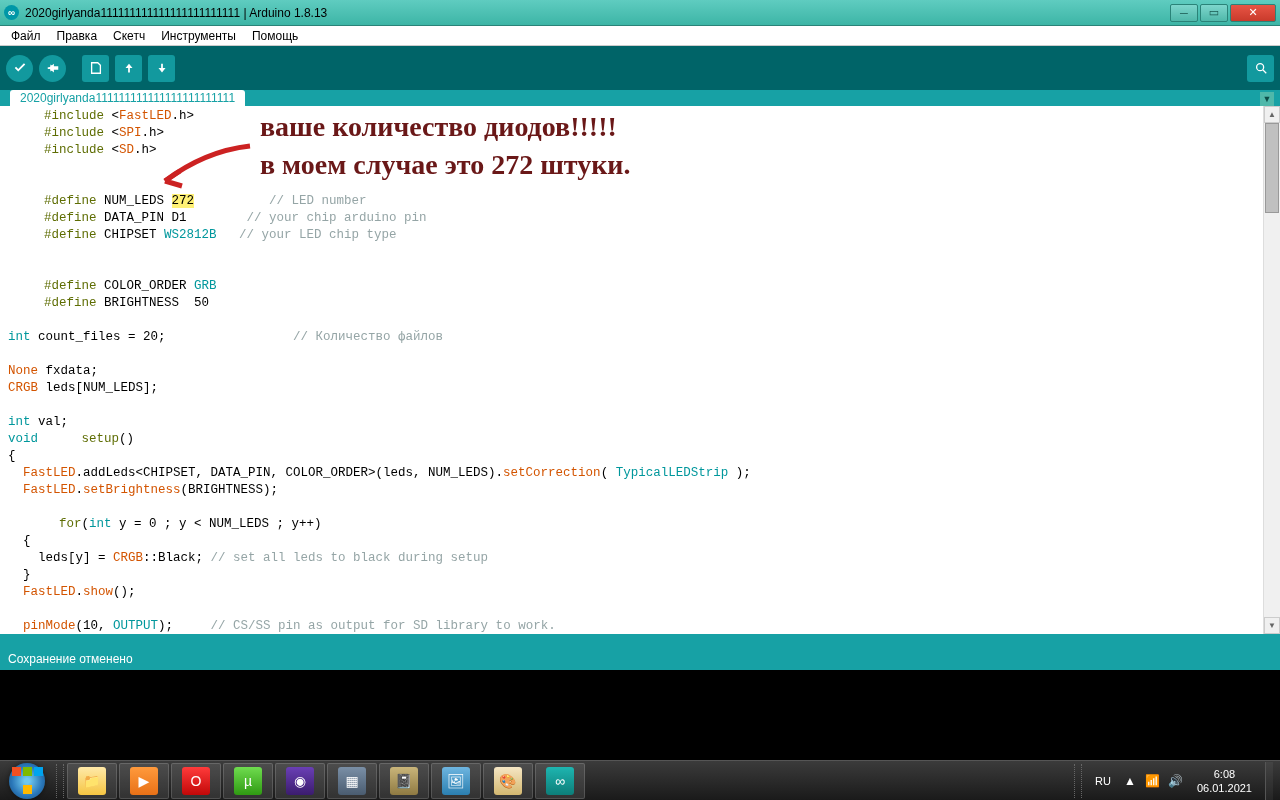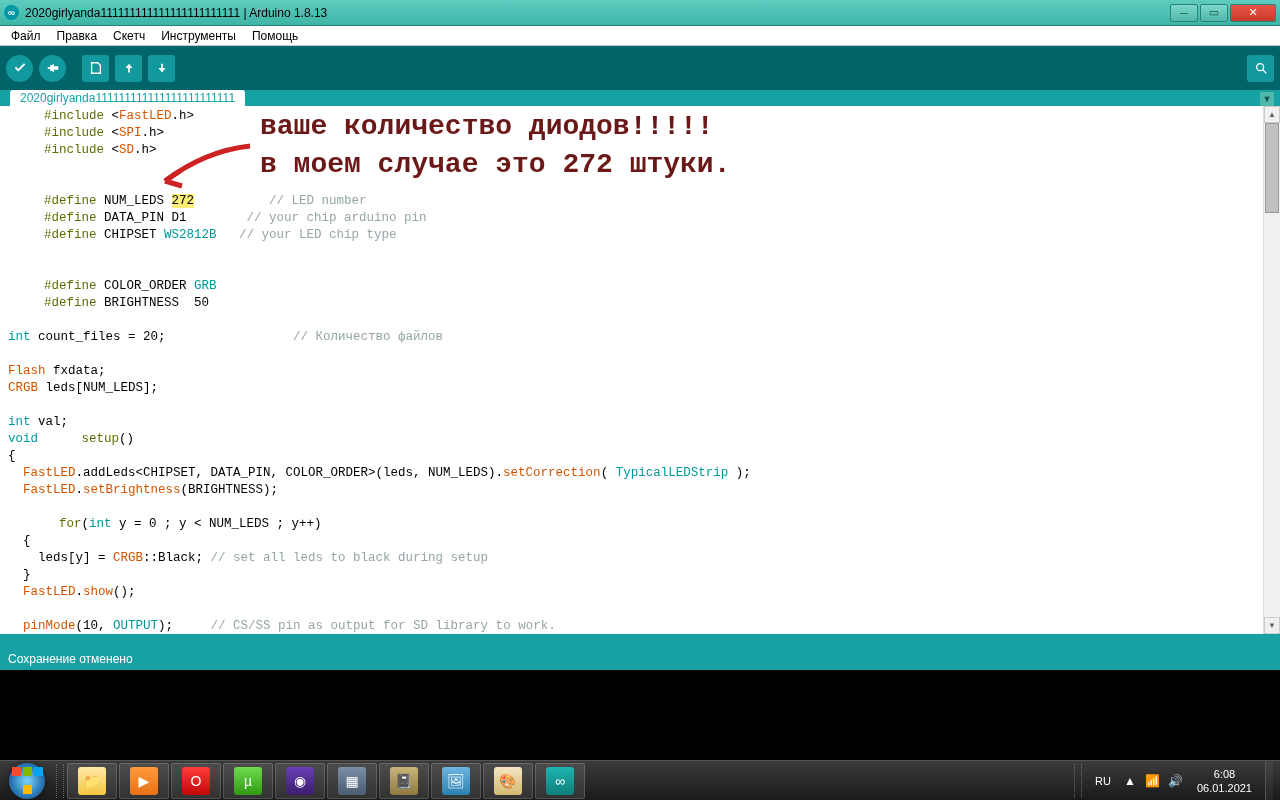--- a/index.html
+++ b/index.html
@@ -21,21 +21,21 @@
   .tab { background: #fff; color: #17a1a5; font-size: 12px; padding: 1px 10px; border-radius: 3px 3px 0 0; margin-left: 2px; cursor: pointer; font-family: "Segoe UI", Arial; }
   .tabbar .dropdown { position: absolute; right: 6px; top: 2px; width: 14px; height: 14px; background: #4fb8aa; display: flex; align-items: center; justify-content: center; color: #0d4d48; font-size: 9px; cursor: pointer; }
   .editor { background: #fff; height: 528px; position: relative; overflow: hidden; }
   .code-area { font-family: Consolas, "Courier New", monospace; font-size: 12.5px; line-height: 17px; padding: 2px 8px; white-space: pre; position: absolute; top: 0; left: 0; right: 17px; bottom: 0; }
   .kw-pre { color: #5e6d03; margin-left: 36px; }
   .kw-type { color: #00979c; }
   .kw-orange { color: #d35400; }
   .kw-lit { color: #00979c; }
   .comment { color: #95a5a6; }
   .hlnum { background: #fff176; }
-  .annot { position: absolute; left: 260px; top: 2px; font-family: Liberation Mono, monospace; font-size: 28px; font-weight: bold; color: #6a1818; line-height: 38px; pointer-events: none; }
+  .annot { position: absolute; left: 260px; top: 2px; font-family: Liberation Serif, serif; font-size: 28px; font-weight: bold; color: #6a1818; line-height: 38px; pointer-events: none; }
   .arrow { position: absolute; left: 150px; top: 35px; pointer-events: none; }
   .arrow svg { width: 110px; height: 50px; }
   .scrollbar-v { position: absolute; right: 0; top: 0; bottom: 0; width: 17px; background: #f0f0f0; border-left: 1px solid #ddd; }
   .scrollbar-v .btn { height: 17px; background: #f0f0f0; border: 1px solid #ccc; display: flex; align-items: center; justify-content: center; font-size: 8px; color: #666; }
   .scrollbar-v .thumb { position: absolute; top: 17px; left: 1px; right: 1px; height: 90px; background: #c0c0c0; border: 1px solid #999; }
   .statusbar { height: 18px; background: #17a1a5; color: #fff; padding: 18px 8px; font-size: 12px; }
   .console { height: 90px; background: #000; }
   .footer { height: 16px; background: #006468; color: #fff; display: flex; align-items: center; padding: 0 6px; font-size: 11px; justify-content: space-between; }
   .footer .board { font-size: 10.5px; }
   .taskbar { position: absolute; bottom: 0; left: 0; right: 0; height: 40px; background: linear-gradient(#3b3b3b,#1a1a1a); border-top: 1px solid #555; display: flex; align-items: center; }
@@ -123,21 +123,21 @@
 <span class="kw-pre">#define</span><span> NUM_LEDS </span><span class="hlnum">272</span><span>          </span><span class="comment">// LED number</span>
 <span class="kw-pre">#define</span><span> DATA_PIN D1        </span><span class="comment">// your chip arduino pin</span>
 <span class="kw-pre">#define</span><span> CHIPSET </span><span class="kw-lit">WS2812B</span><span>   </span><span class="comment">// your LED chip type</span>
 
 
 <span class="kw-pre">#define</span><span> COLOR_ORDER </span><span class="kw-lit">GRB</span>
 <span class="kw-pre">#define</span><span> BRIGHTNESS  50</span>
 
 <span class="kw-type">int</span><span> count_files = 20;                 </span><span class="comment">// Количество файлов</span>
 
-<span class="kw-orange">Flash</span><span> fxdata;</span>
+<span class="kw-orange">None</span><span> fxdata;</span>
 <span class="kw-orange">CRGB</span><span> leds[NUM_LEDS];</span>
 
 <span class="kw-type">int</span><span> val;</span>
 <span class="kw-type">void</span><span> </span><span class="kw-pre">setup</span><span>()</span>
 <span>{</span>
 <span>  </span><span class="kw-orange">FastLED</span><span>.addLeds&lt;CHIPSET, DATA_PIN, COLOR_ORDER&gt;(leds, NUM_LEDS).</span><span class="kw-orange">setCorrection</span><span>( </span><span class="kw-lit">TypicalLEDStrip</span><span> );</span>
 <span>  </span><span class="kw-orange">FastLED</span><span>.</span><span class="kw-orange">setBrightness</span><span>(BRIGHTNESS);</span>
 
 <span>  </span><span class="kw-pre">for</span><span>(</span><span class="kw-type">int</span><span> y = 0 ; y &lt; NUM_LEDS ; y++)</span>
 <span>  {</span>

